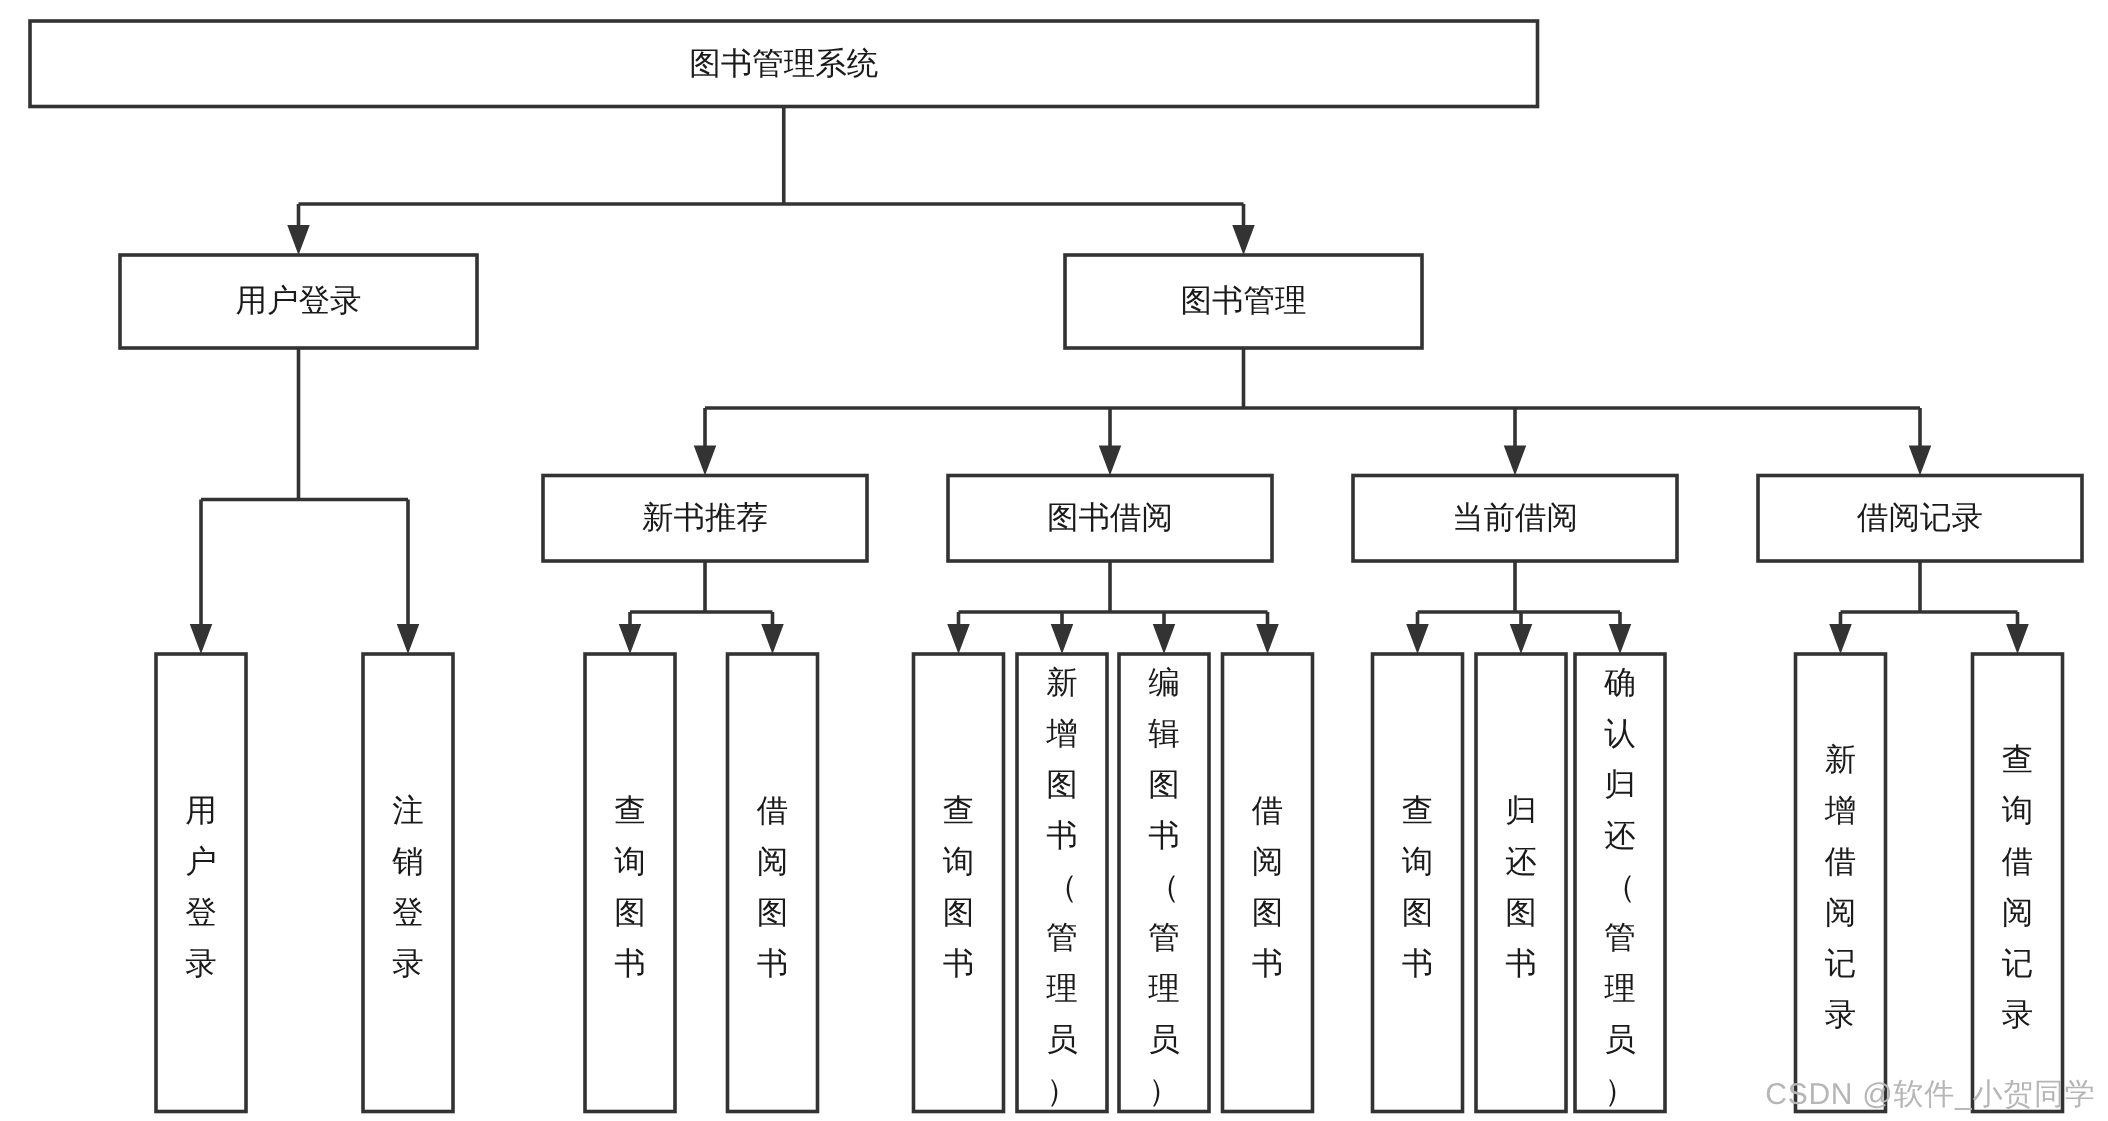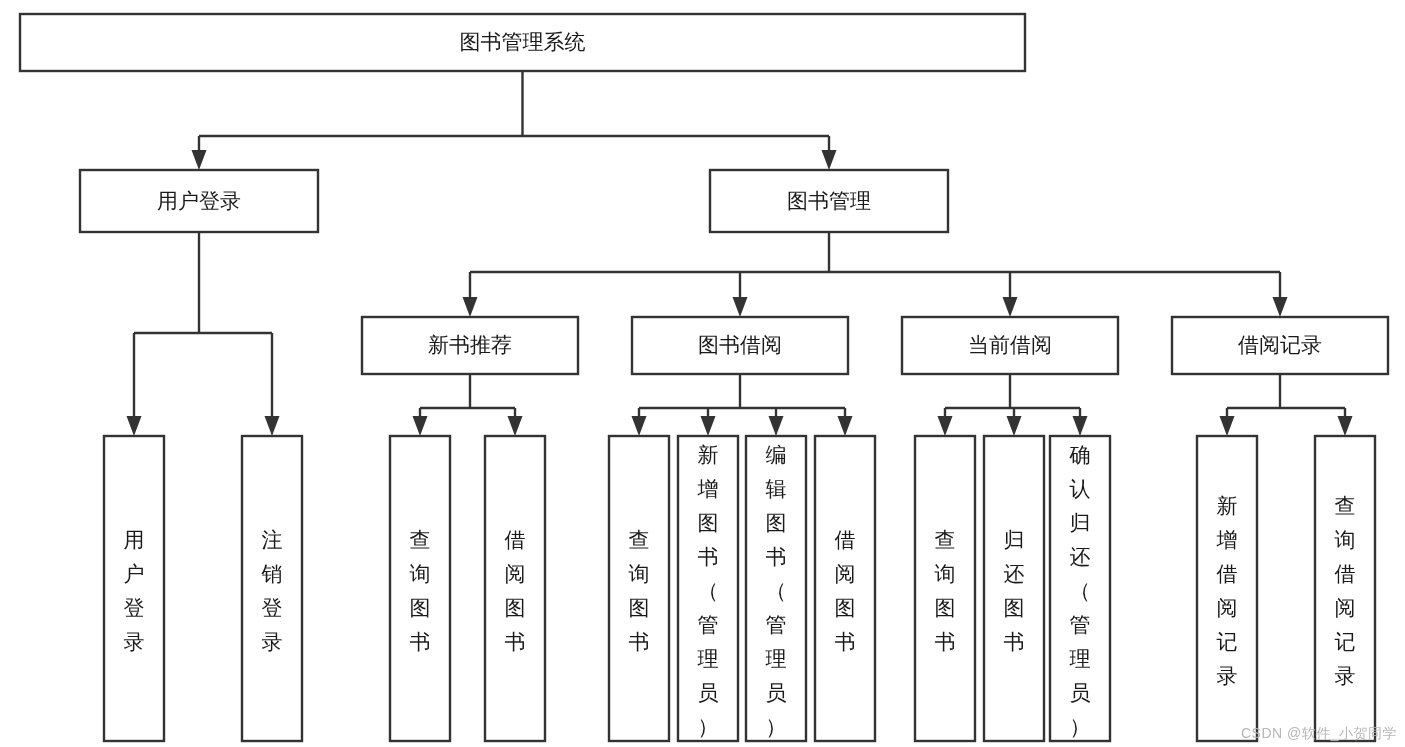--- a/index.html
+++ b/index.html
@@ -55,21 +55,21 @@
   }
   .edge-arrow {
     fill: #333333;
     stroke: none;
   }
   .watermark-text {
     position: absolute;
     right: 8px;
     bottom: 4px;
     font-family: "Liberation Sans", "DejaVu Sans", sans-serif;
-    font-size: 14px;
+    font-size: 20px;
     color: #b6b6b6;
     letter-spacing: 0.5px;
     white-space: nowrap;
     user-select: none;
   }
 </style>
 </head>
 <body>
 
 <div id="diagram-root">

